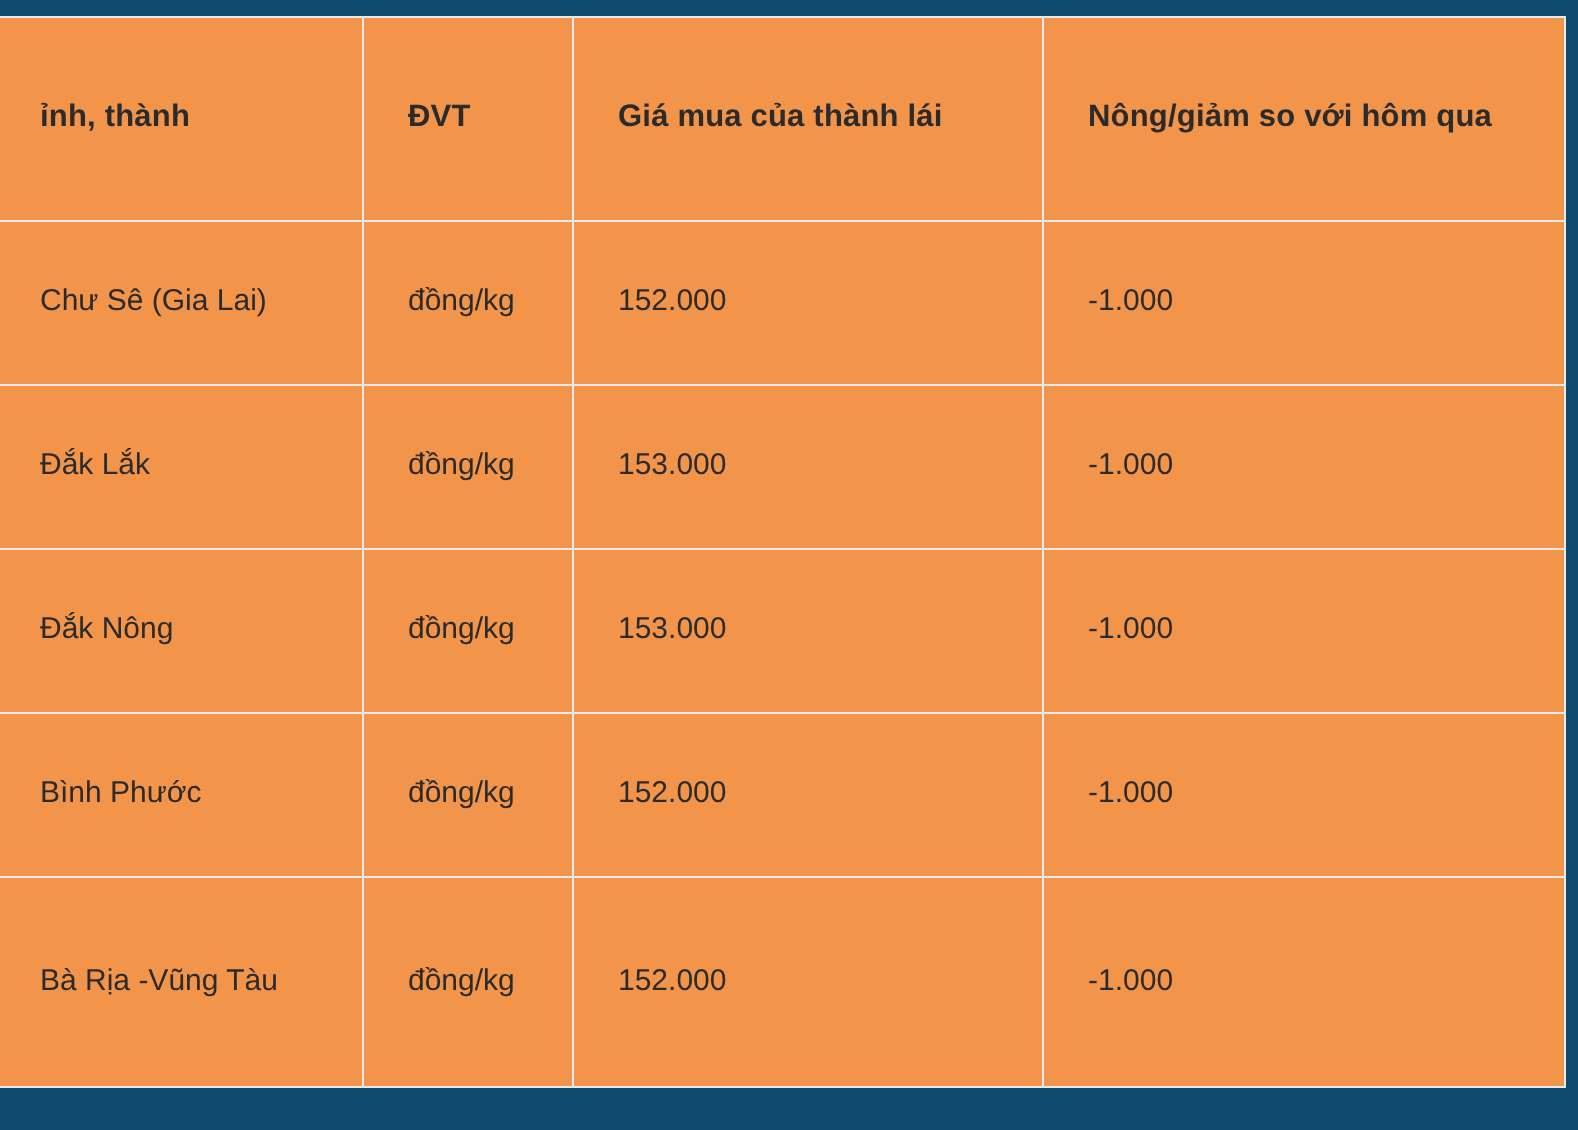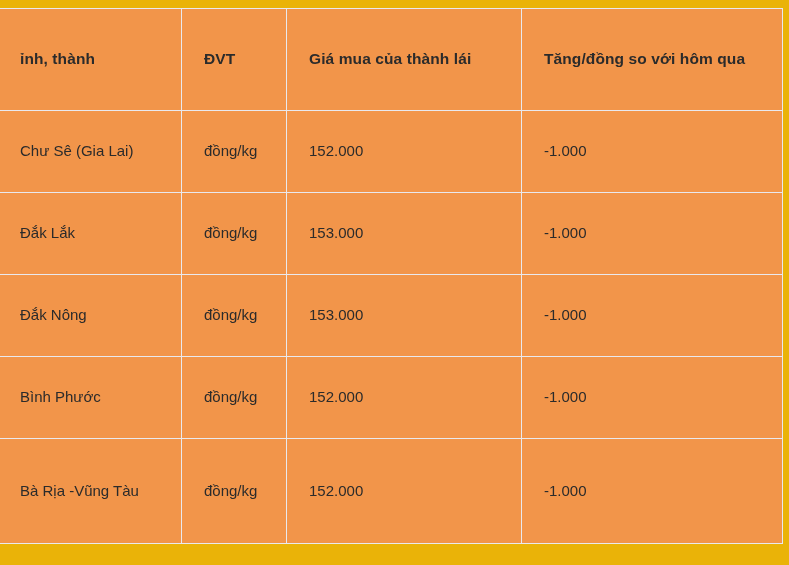--- a/index.html
+++ b/index.html
@@ -11,21 +11,21 @@
     width: 789px;
     height: 565px;
     overflow: hidden;
     font-family: "Liberation Sans", sans-serif;
   }
 
   .page {
     position: relative;
     width: 789px;
     height: 565px;
-    background: #eab308;
+    background: #0c4a6e;
   }
 
   
   .price-table {
     position: absolute;
     left: -3px;
     top: 8px;
     width: 785px;
     border-collapse: collapse;
     table-layout: fixed;
@@ -81,21 +81,21 @@
 <body>
 
 <div class="page">
 
   <table class="price-table">
     <thead>
       <tr>
         <th class="col-province">ỉnh, thành</th>
         <th class="col-unit">ĐVT</th>
         <th class="col-price">Giá mua của thành lái</th>
-        <th class="col-change">Tăng/đồng so với hôm qua</th>
+        <th class="col-change">Nông/giảm so với hôm qua</th>
       </tr>
     </thead>
     <tbody>
 
       <tr>
         <td class="col-province">Chư Sê (Gia Lai)</td>
         <td class="col-unit nowrap-unit">đồng/kg</td>
         <td class="col-price">152.000</td>
         <td class="col-change change-low">-1.000</td>
       </tr>

